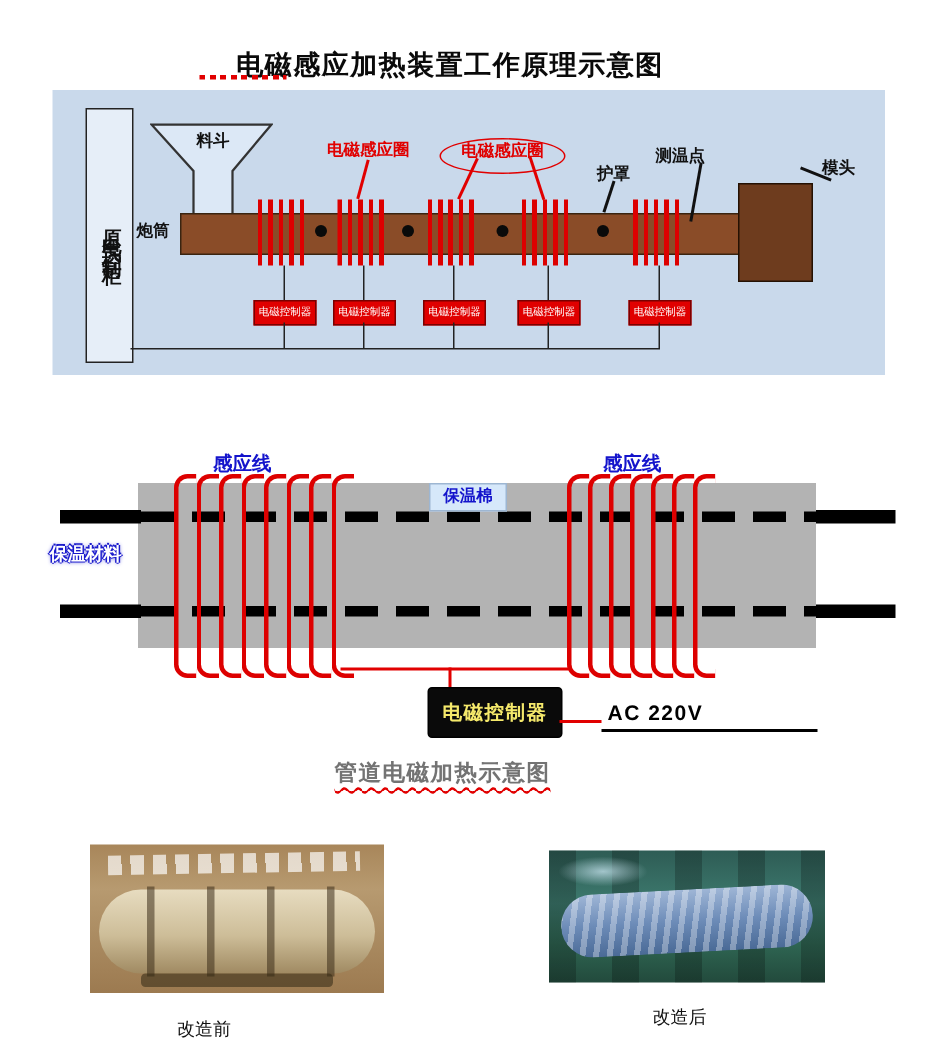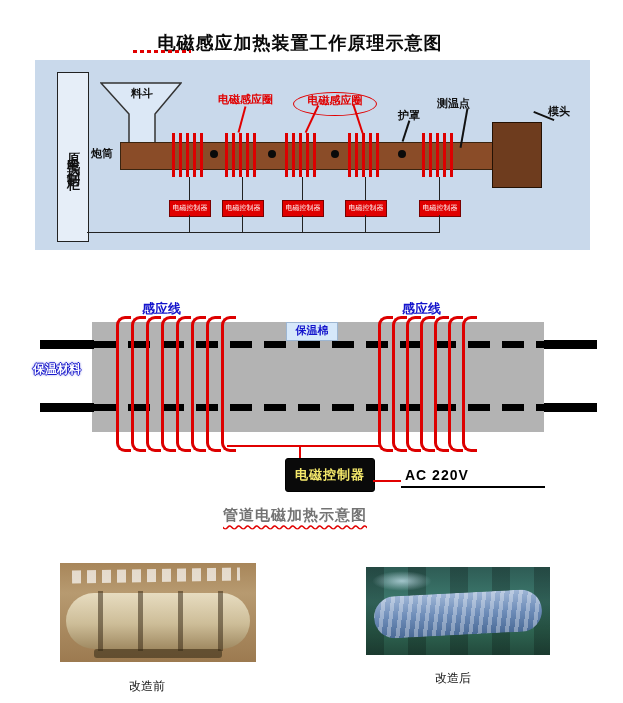--- a/index.html
+++ b/index.html
@@ -201,16 +201,16 @@
     <div class="pb-strap" style="left:118px;"></div>
     <div class="pb-strap" style="left:158px;"></div>
     <div class="pb-fit" style="left:34px;top:86px;width:128px;height:9px;"></div>
   </div>
 
   <div class="photo-after">
     <div class="pa-light"></div>
     <div class="pa-pipe"></div>
   </div>
 
-  <div class="photo-caption" style="left:129px;top:678px;">改造前</div>
+  <div class="photo-caption" style="left:118px;top:678px;">改造前</div>
   <div class="photo-caption" style="left:435px;top:670px;">改造后</div>
 
 </div>
 
 </body></html>

